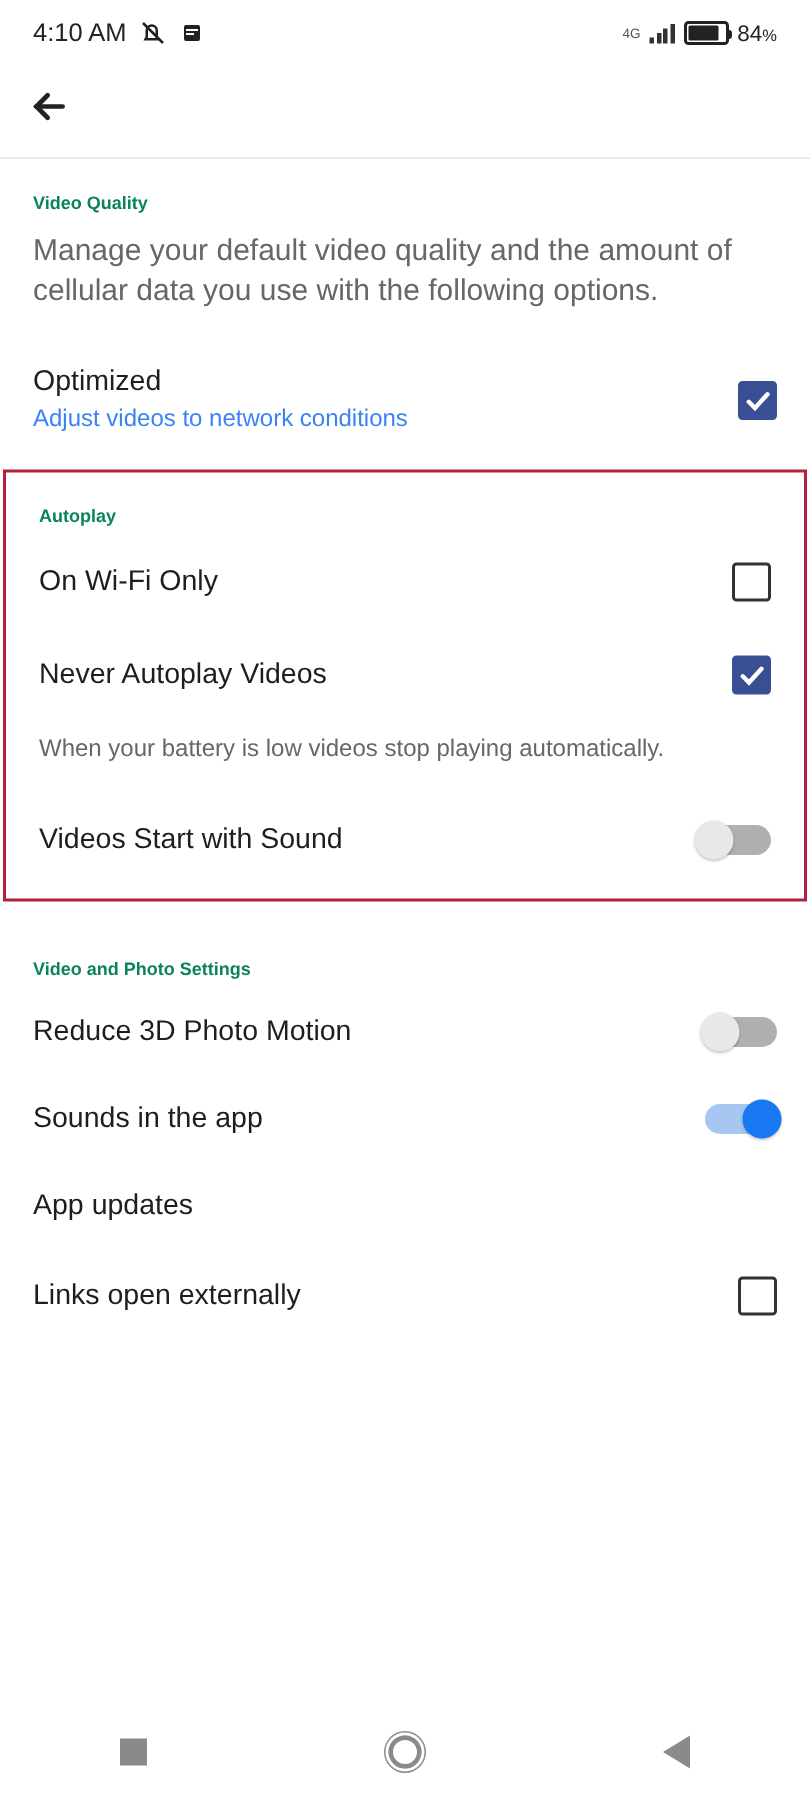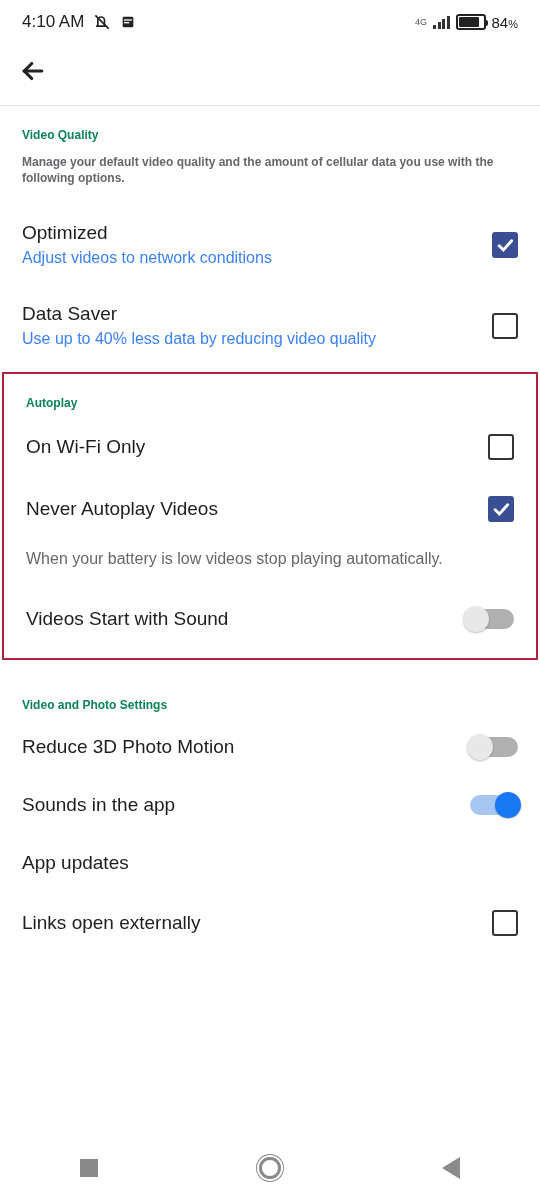--- a/index.html
+++ b/index.html
@@ -14,21 +14,21 @@
   .battery { width: 30px; height: 16px; border: 2px solid #222; border-radius: 3px; position: relative; display: flex; align-items: center; padding: 1px; }
   .battery::after { content: ""; position: absolute; right: -4px; top: 4px; width: 2px; height: 6px; background: #222; border-radius: 0 2px 2px 0; }
   .battery-fill { background: #222; height: 100%; width: 84%; border-radius: 1px; }
   .batt-pct { font-size: 15px; }
   .batt-pct small { font-size: 11px; }
   .header { height: 62px; display: flex; align-items: center; border-bottom: 1px solid #e4e4e4; padding: 0 18px; position: relative; }
   .back-arrow { font-size: 30px; font-weight: bold; color: #222; }
   .header-title { position: absolute; left: 0; right: 0; text-align: center; font-size: 24px; font-weight: 700; color: #555; pointer-events: none; }
   .content { padding: 0; }
   .section-title { color: #0b8457; font-size: 12px; font-weight: 600; padding: 22px 22px 6px; }
-  .section-desc { color: #65676b; font-size: 12px; line-height: 1.35; padding: 6px 22px 18px; font-weight: bold; }
+  .section-desc { color: #65676b; font-size: 20px; line-height: 1.35; padding: 6px 22px 18px; }
   .row { display: flex; align-items: center; justify-content: space-between; padding: 18px 22px; }
   .row .texts { flex: 1; padding-right: 16px; }
   .row-title { font-size: 19px; color: #1c1e21; }
   .row-sub { font-size: 16px; color: #3b82f6; margin-top: 5px; }
   .checkbox { width: 26px; height: 26px; border: 2.5px solid #333; border-radius: 3px; display: flex; align-items: center; justify-content: center; flex-shrink: 0; }
   .checkbox.checked { background: #3a4f93; border-color: #3a4f93; }
   .checkbox.checked svg { display: block; }
   .checkbox svg { display: none; }
   .toggle { width: 48px; height: 20px; border-radius: 12px; background: #b0b0b0; position: relative; flex-shrink: 0; }
   .toggle .knob { width: 26px; height: 26px; border-radius: 50%; background: #e8e8e8; box-shadow: 0 1px 2px rgba(0,0,0,0.25); position: absolute; top: -3px; left: -3px; }
@@ -93,29 +93,20 @@
       <div class="row-title">Optimized</div>
       <div class="row-sub">Adjust videos to network conditions</div>
     </div>
     <div class="checkbox checked">
       <svg width="20" height="20" viewBox="0 0 24 24" fill="none" stroke="#fff" stroke-width="3.5" stroke-linecap="round">
           <polyline points="5 13 10 18 20 7"></polyline>
         </svg>
     </div>
   </div>
 
-  <div class="row">
-    <div class="texts">
-      <div class="row-title">Data Saver</div>
-      <div class="row-sub">Use up to 40% less data by reducing video quality</div>
-    </div>
-    <div class="checkbox">
-      
-    </div>
-  </div>
 
   <div class="highlight-box">
     <div class="section-title">Autoplay</div>
 
 
     <div class="row">
       <div class="texts">
           <div class="row-title">On Wi-Fi Only</div>
         </div>
       <div class="checkbox"></div>

